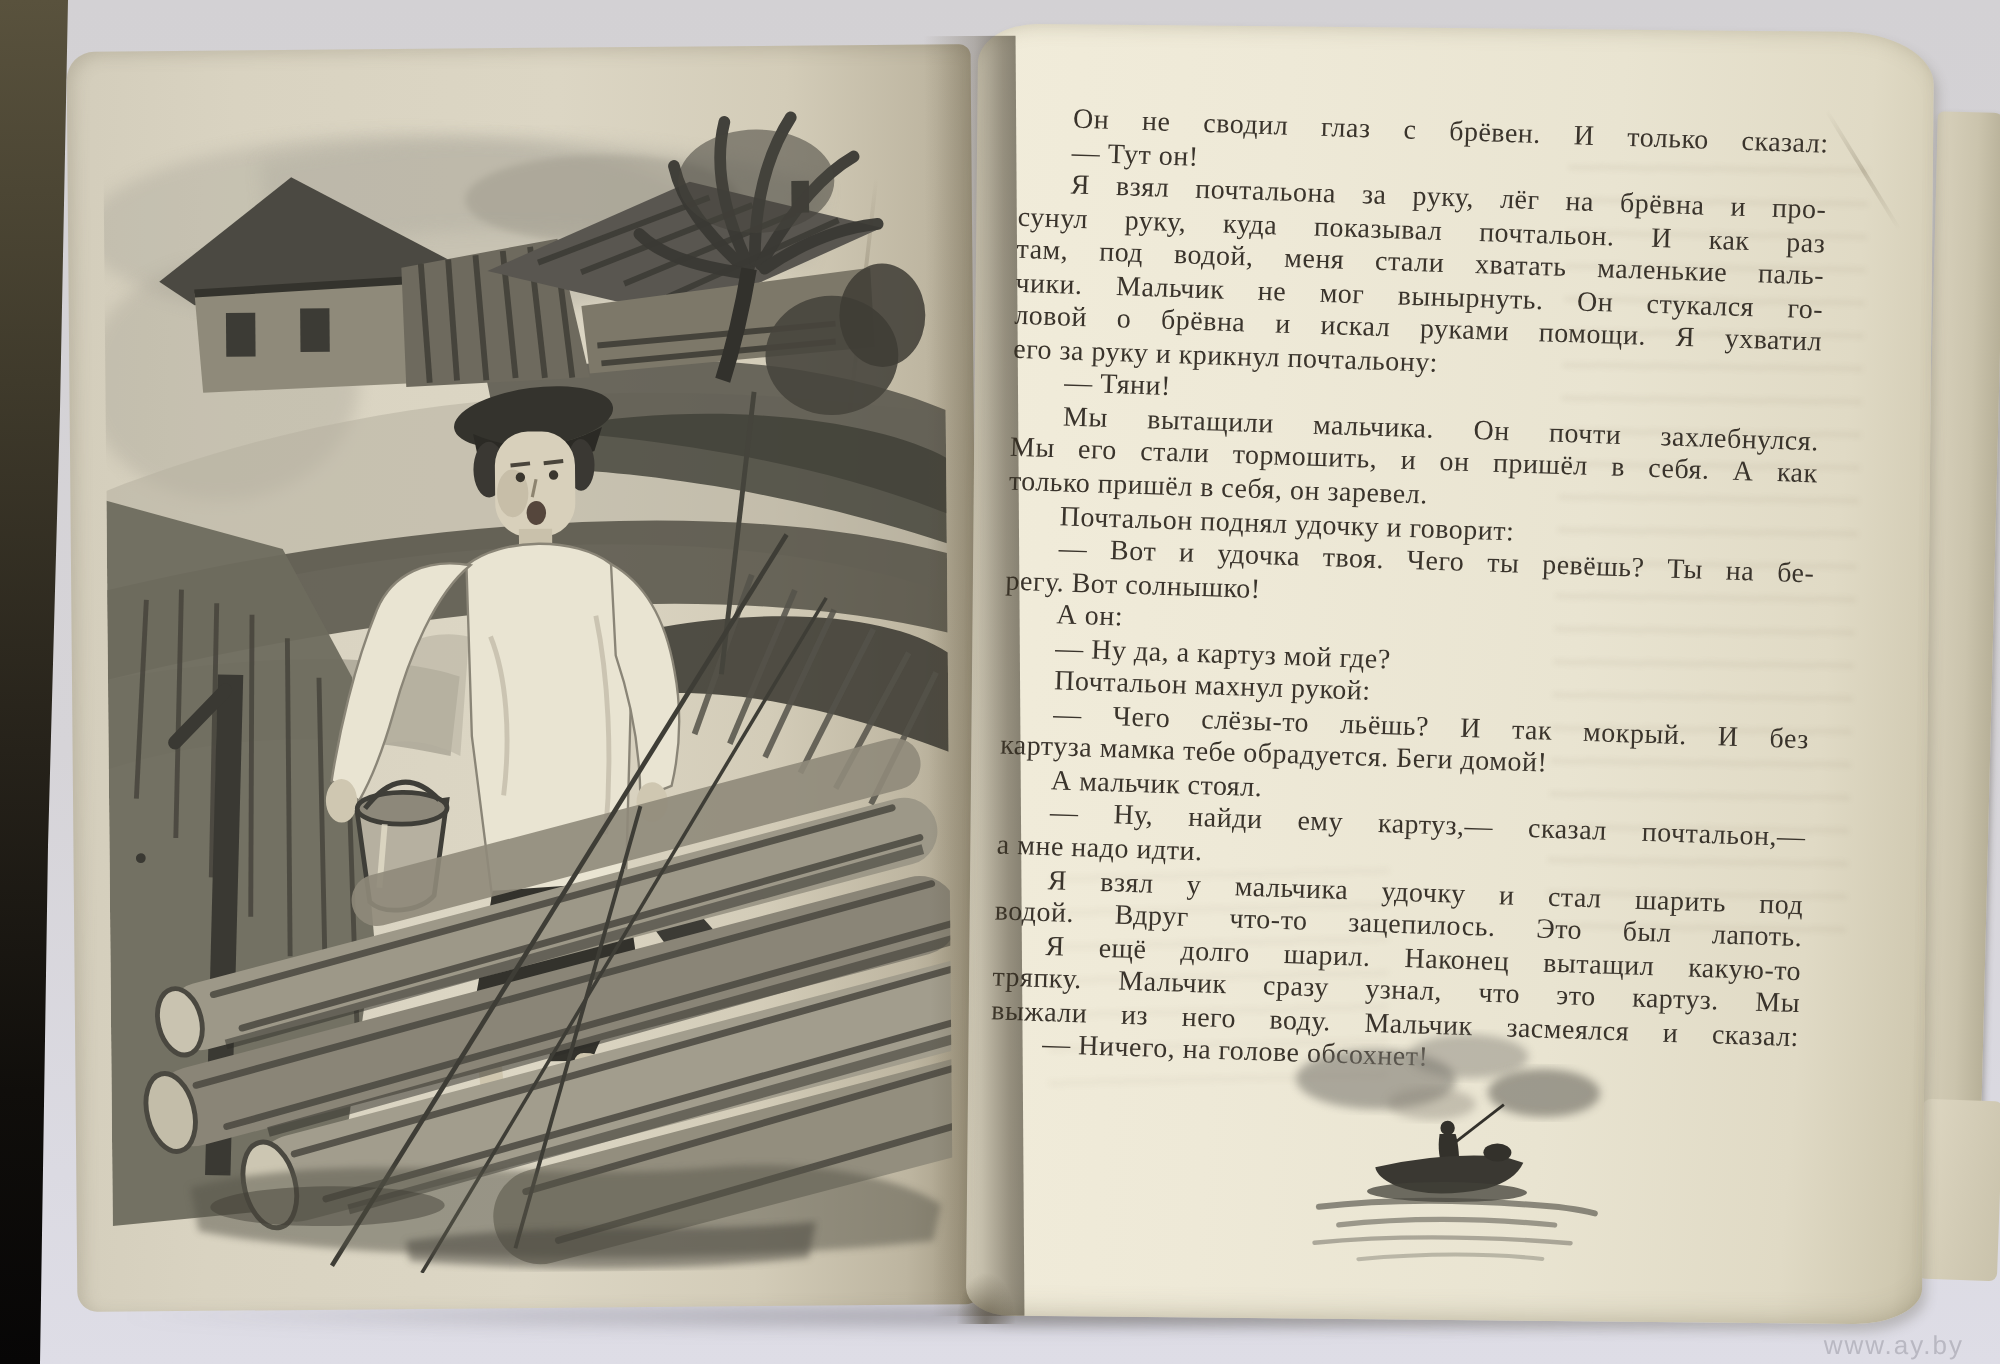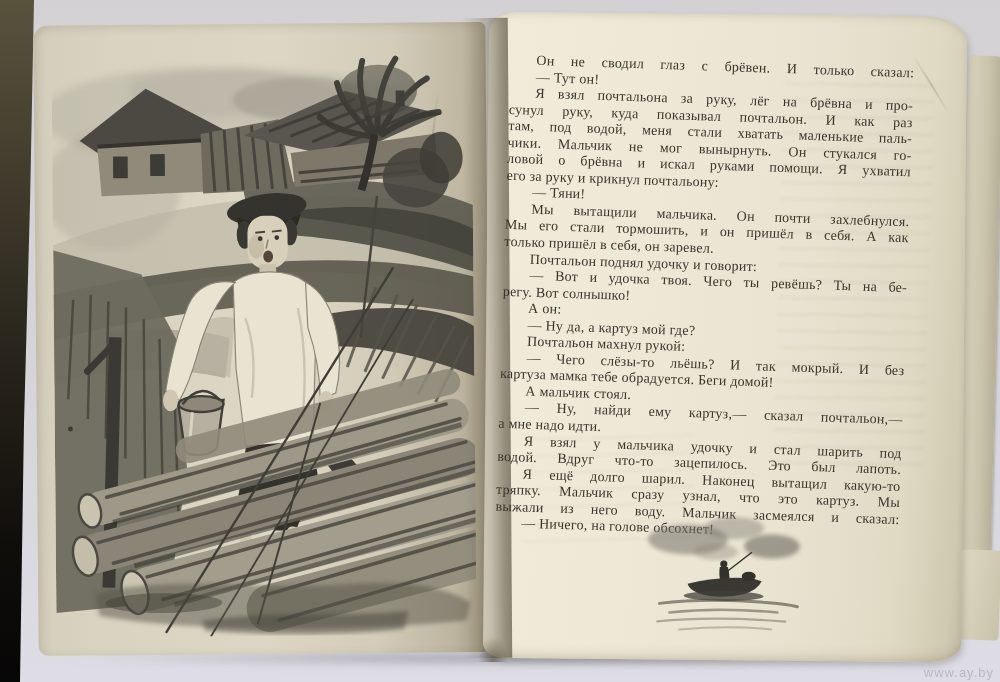--- a/index.html
+++ b/index.html
@@ -78,21 +78,21 @@
     background:repeating-linear-gradient(179deg,transparent 0 9px,rgba(125,108,82,.14) 9px 12px,transparent 12px 16.5px);
     filter:blur(1.4px);transform:rotate(1.2deg);
   }
   .bleed2{
     position:absolute;left:40px;bottom:110px;width:170px;height:120px;opacity:.45;
     background:repeating-linear-gradient(178deg,transparent 0 10px,rgba(120,105,80,.12) 10px 13px,transparent 13px 17px);
     filter:blur(1.6px);
   }
   .tailpiece{position:absolute;left:152px;top:500px;width:186px;height:122px;}
   .watermark{
-    position:absolute;right:6px;bottom:2px;
+    position:absolute;right:18px;bottom:2px;
     font-family:"Liberation Sans","DejaVu Sans",sans-serif;
     font-size:13px;color:#b9b8c2;letter-spacing:1px;
   }
 </style>
 </head>
 <body>
 
 <div class="shelf-edge"></div>
 
 <div class="book">

